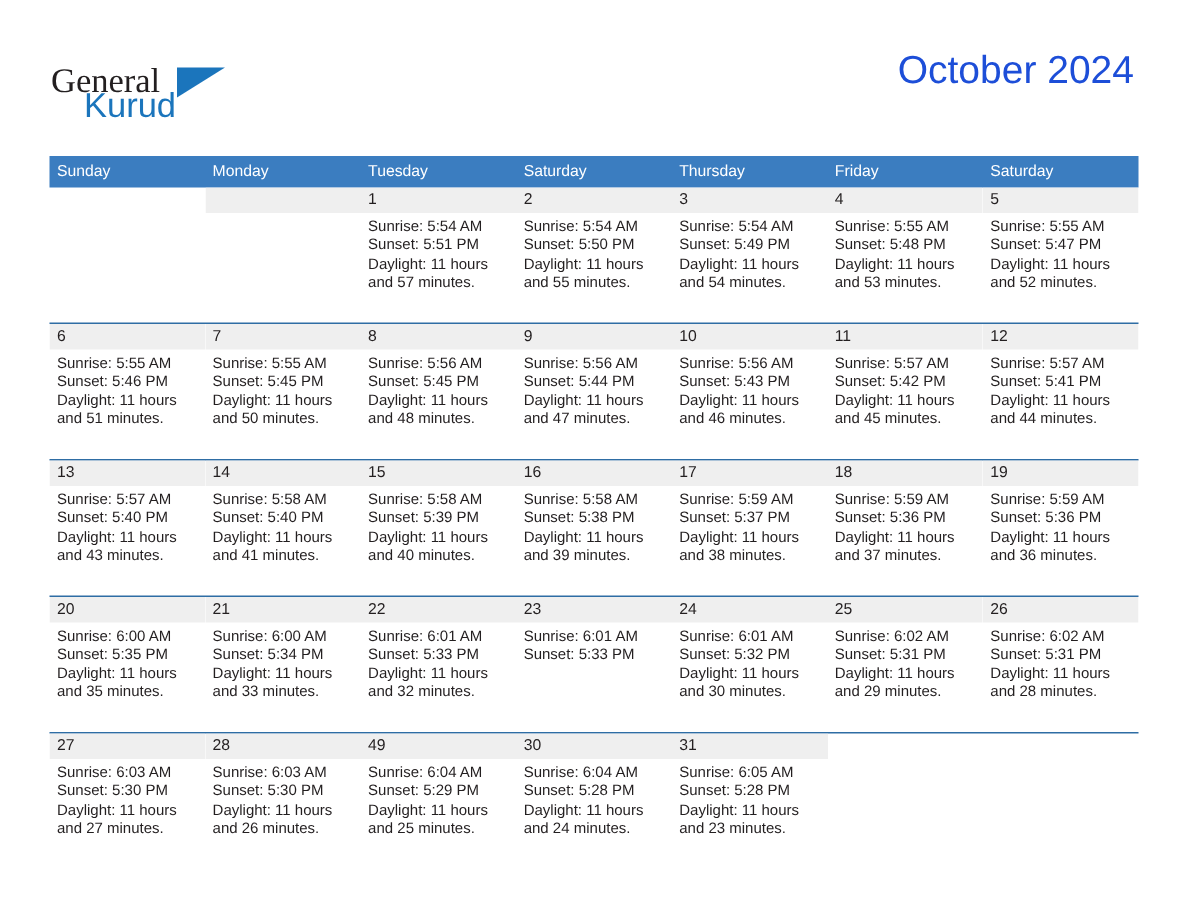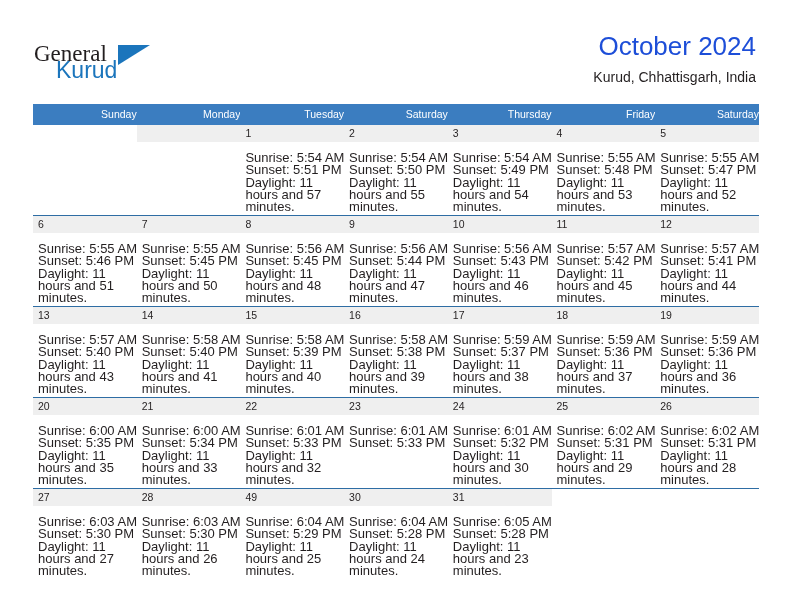--- a/index.html
+++ b/index.html
@@ -106,21 +106,20 @@
   .dow-cell {
     width: 103.7142px;
     height: 27px;
     box-sizing: border-box;
     padding-left: 5px;
     color: #ffffff;
     font-size: 10.5px;
     line-height: 21px;
     white-space: nowrap;
     overflow: hidden;
-    text-align: right;
   }
 
   .week-row {
     display: flex;
     width: 726px;
     height: 90px;
     border-top: 1.5px solid #2e6da4;
   }
   .week-row.first {
     border-top: none;
@@ -144,22 +143,22 @@
     color: #231f20;
   }
   .day-cell.empty .day-band {
     background: #efefef;
   }
   .day-cell.blank .day-band {
     background: transparent;
   }
 
   .day-body {
-    padding: 10px 4px 0 5px;
-    font-size: 13px;
+    padding: 4px 4px 0 5px;
+    font-size: 10px;
     line-height: 12.3px;
     color: #231f20;
   }
   .day-body div {
     white-space: nowrap;
   }
   .day-body .daylight {
     white-space: normal;
   }
 </style>
@@ -171,21 +170,20 @@
   <div class="header">
 
     <div class="brand">
       <span class="brand-general">General</span>
       <span class="brand-triangle"></span>
       <span class="brand-blue">Kurud</span>
     </div>
 
     <div class="title-block">
       <div class="cal-title">October 2024</div>
-      <div class="cal-subtitle">Kurud, Chhattisgarh, India</div>
     </div>
 
   </div>
 
   <div class="calendar">
     <div class="dow-row" id="dow-row">
         <div class="dow-cell">Sunday</div>
         <div class="dow-cell">Monday</div>
         <div class="dow-cell">Tuesday</div>
         <div class="dow-cell">Saturday</div>

